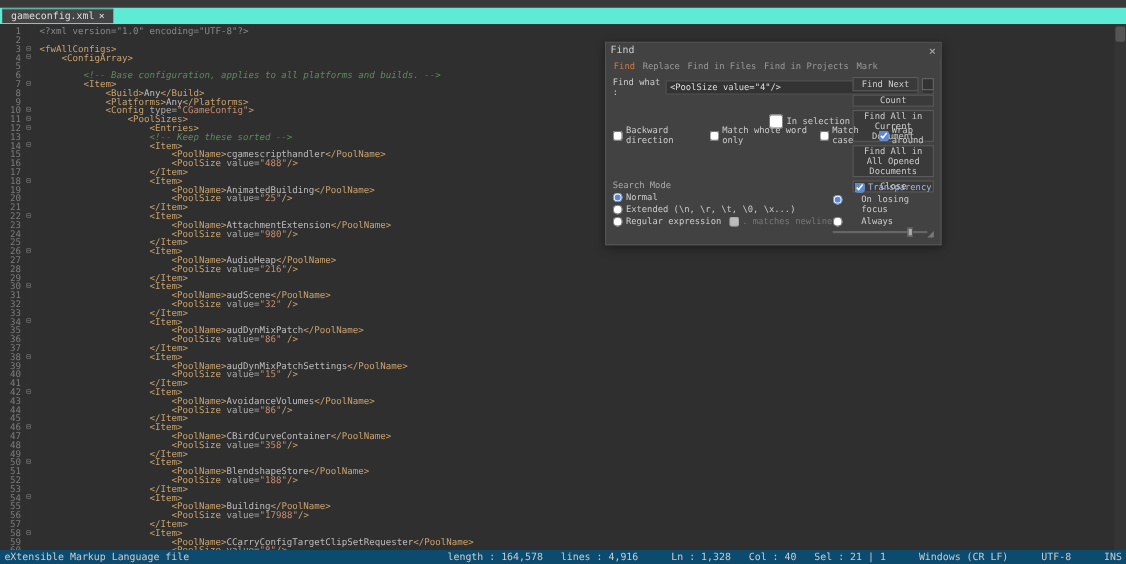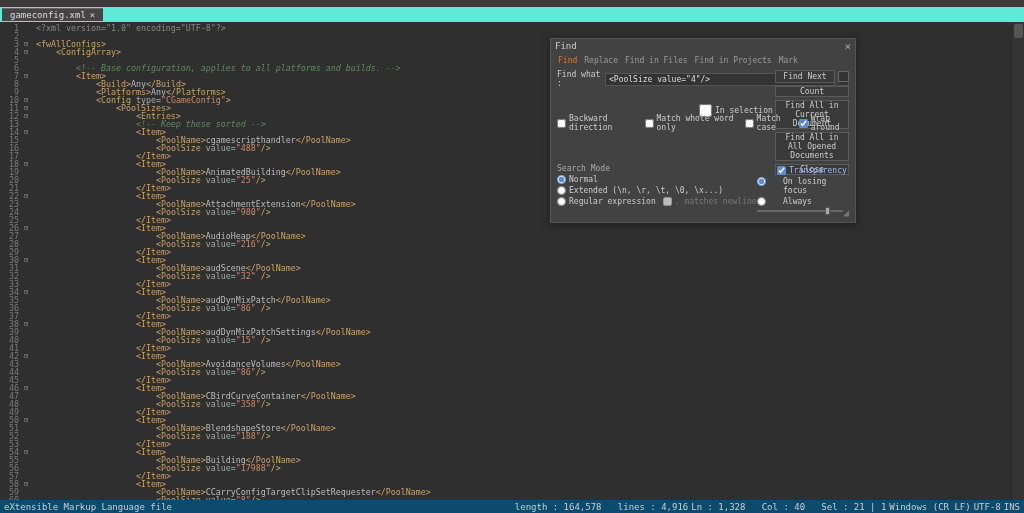--- a/index.html
+++ b/index.html
@@ -16,21 +16,21 @@
   .code { flex:1; padding-top:2px; padding-left:6px; font-size:8.3px; line-height:8px; white-space:pre; color:#bbb; overflow:hidden; }
   .code .ln { height:8px; }
   .c-tag { color:#c9a26b; }
   .c-attr { color:#a8a8a8; }
   .c-str { color:#c48b6e; }
   .c-cmt { color:#5e8a5e; font-style:italic; }
   .c-txt { color:#bbb; }
   .c-pi  { color:#888; }
 
   .statusbar { position:absolute; left:0; right:0; bottom:0; height:13px; background:#0c4a6e; color:#ccc; display:flex; align-items:center; font-size:9px; padding:0 4px; justify-content:space-between; }
-  .statusbar .right { display:flex; gap:3px; }
+  .statusbar .right { display:flex; gap:30px; }
 
   .find { position:absolute; top:38px; left:550px; width:306px; height:185px; background:#424242; border:1px solid #555; color:#ccc; font-size:9px; box-shadow:0 2px 8px rgba(0,0,0,.4); }
   .find-title { height:14px; display:flex; align-items:center; justify-content:space-between; padding:0 4px; background:#424242; }
   .find-title .x { cursor:pointer; font-size:11px; color:#aaa; }
   .find-tabs { display:flex; gap:1px; padding:2px 4px 0 4px; font-size:8px; }
   .find-tabs span { color:#999; padding:1px 3px; cursor:pointer; }
   .find-tabs span.active { color:#d87a3a; }
   .find-body { padding:4px 6px; position:relative; height:calc(100% - 28px); }
   .row1 { display:flex; align-items:center; gap:4px; margin-bottom:4px;justify-content:center; }
   .row1 label { font-size:8px; color:#ccc; width:44px; }

